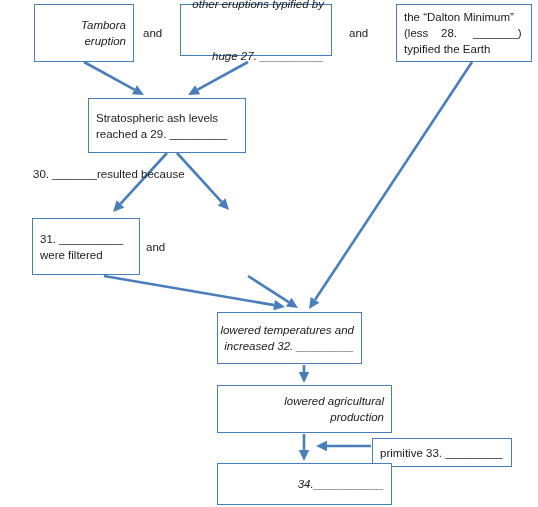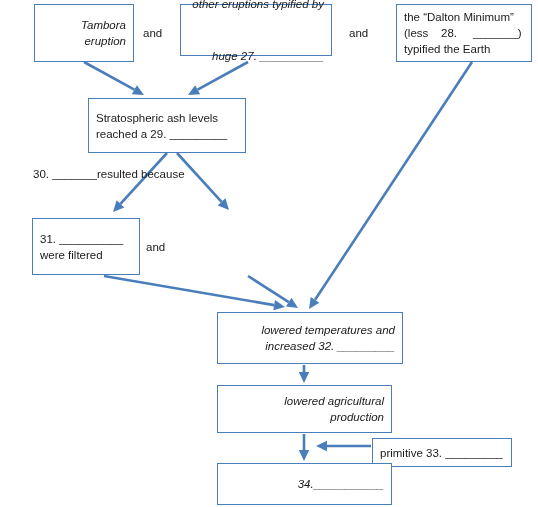--- a/index.html
+++ b/index.html
@@ -117,21 +117,21 @@
       <span class="ln">typified the Earth</span>
     </div>
     <div class="node left" style="left: 88px; top: 98px; width: 158px; height: 55px; border-color: rgb(74, 126, 187); color: rgb(26, 26, 26);">
       <span class="ln">Stratospheric ash levels</span>
       <span class="ln">reached a 29. _________</span>
     </div>
     <div class="node left" style="left: 32px; top: 218px; width: 108px; height: 57px; border-color: rgb(74, 126, 187); color: rgb(26, 26, 26);">
       <span class="ln">31. __________</span>
       <span class="ln">were filtered</span>
     </div>
-    <div class="node center" style="left: 217px; top: 312px; width: 186px; height: 52px; border-color: rgb(74, 126, 187); color: rgb(26, 26, 26);">
+    <div class="node center" style="left: 217px; top: 312px; width: 145px; height: 52px; border-color: rgb(74, 126, 187); color: rgb(26, 26, 26);">
       <span class="ln">lowered temperatures and</span>
       <span class="ln">increased 32. _________</span>
     </div>
     <div class="node center" style="left: 217px; top: 385px; width: 175px; height: 48px; border-color: rgb(74, 126, 187); color: rgb(26, 26, 26);">
       <span class="ln">lowered agricultural</span>
       <span class="ln">production</span>
     </div>
     <div class="node left" style="left: 372px; top: 438px; width: 140px; height: 29px; border-color: rgb(74, 126, 187); color: rgb(26, 26, 26); text-align: right;">
       <span class="ln">primitive 33. _________</span>
     </div>

